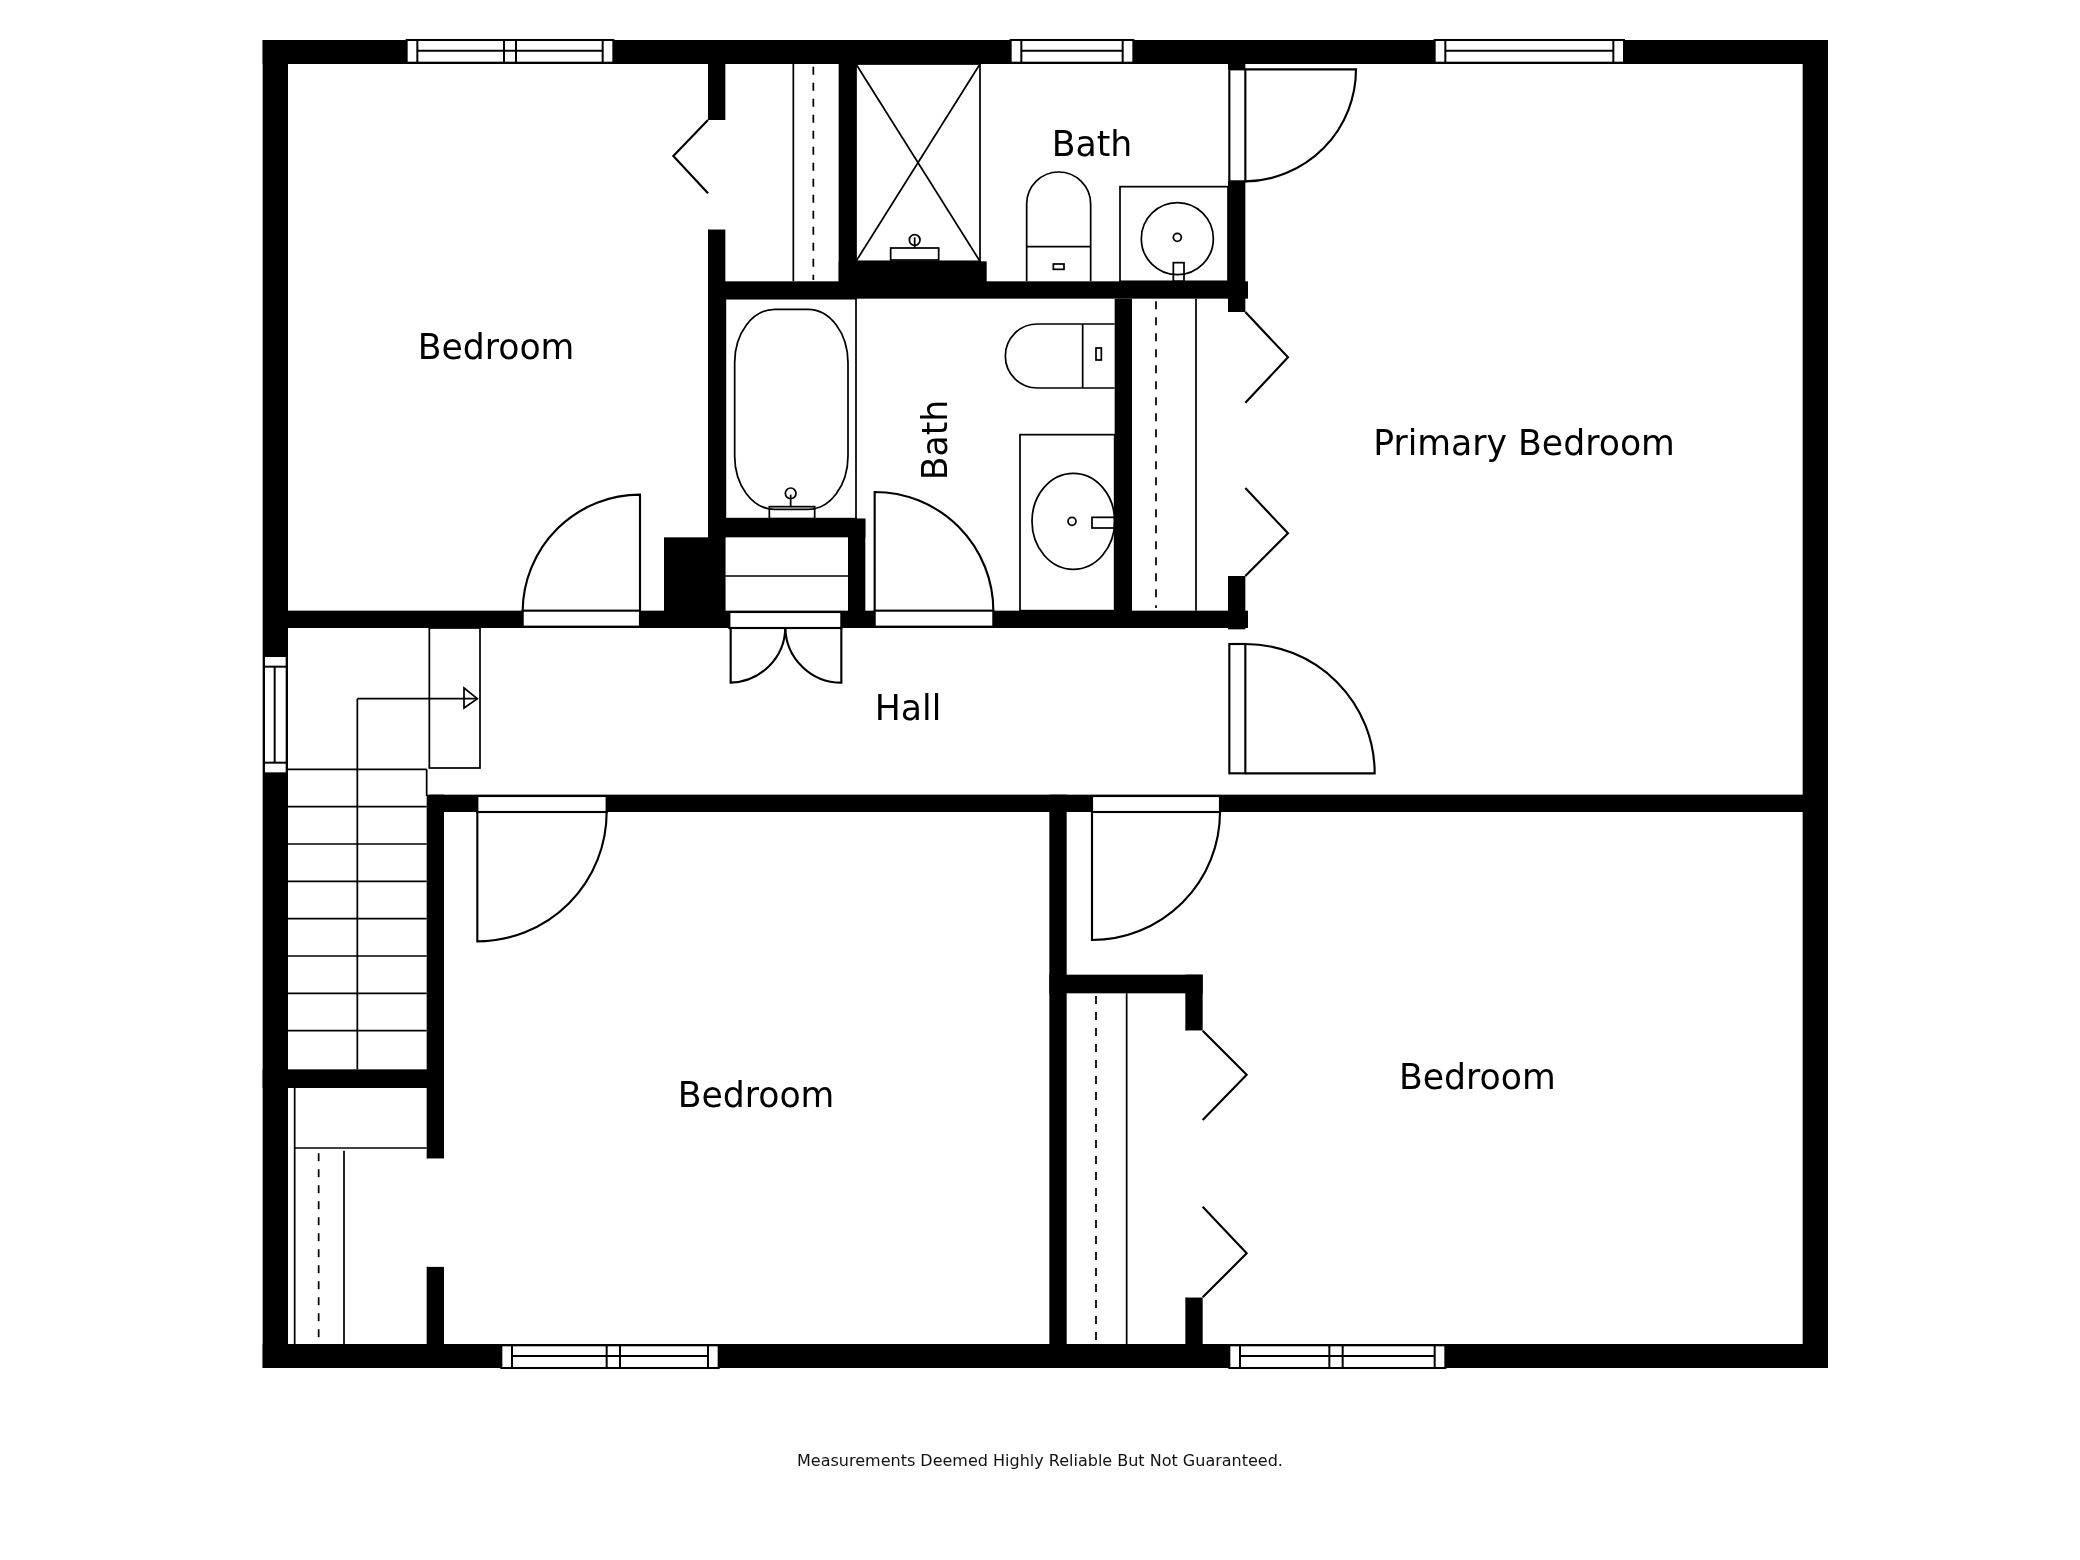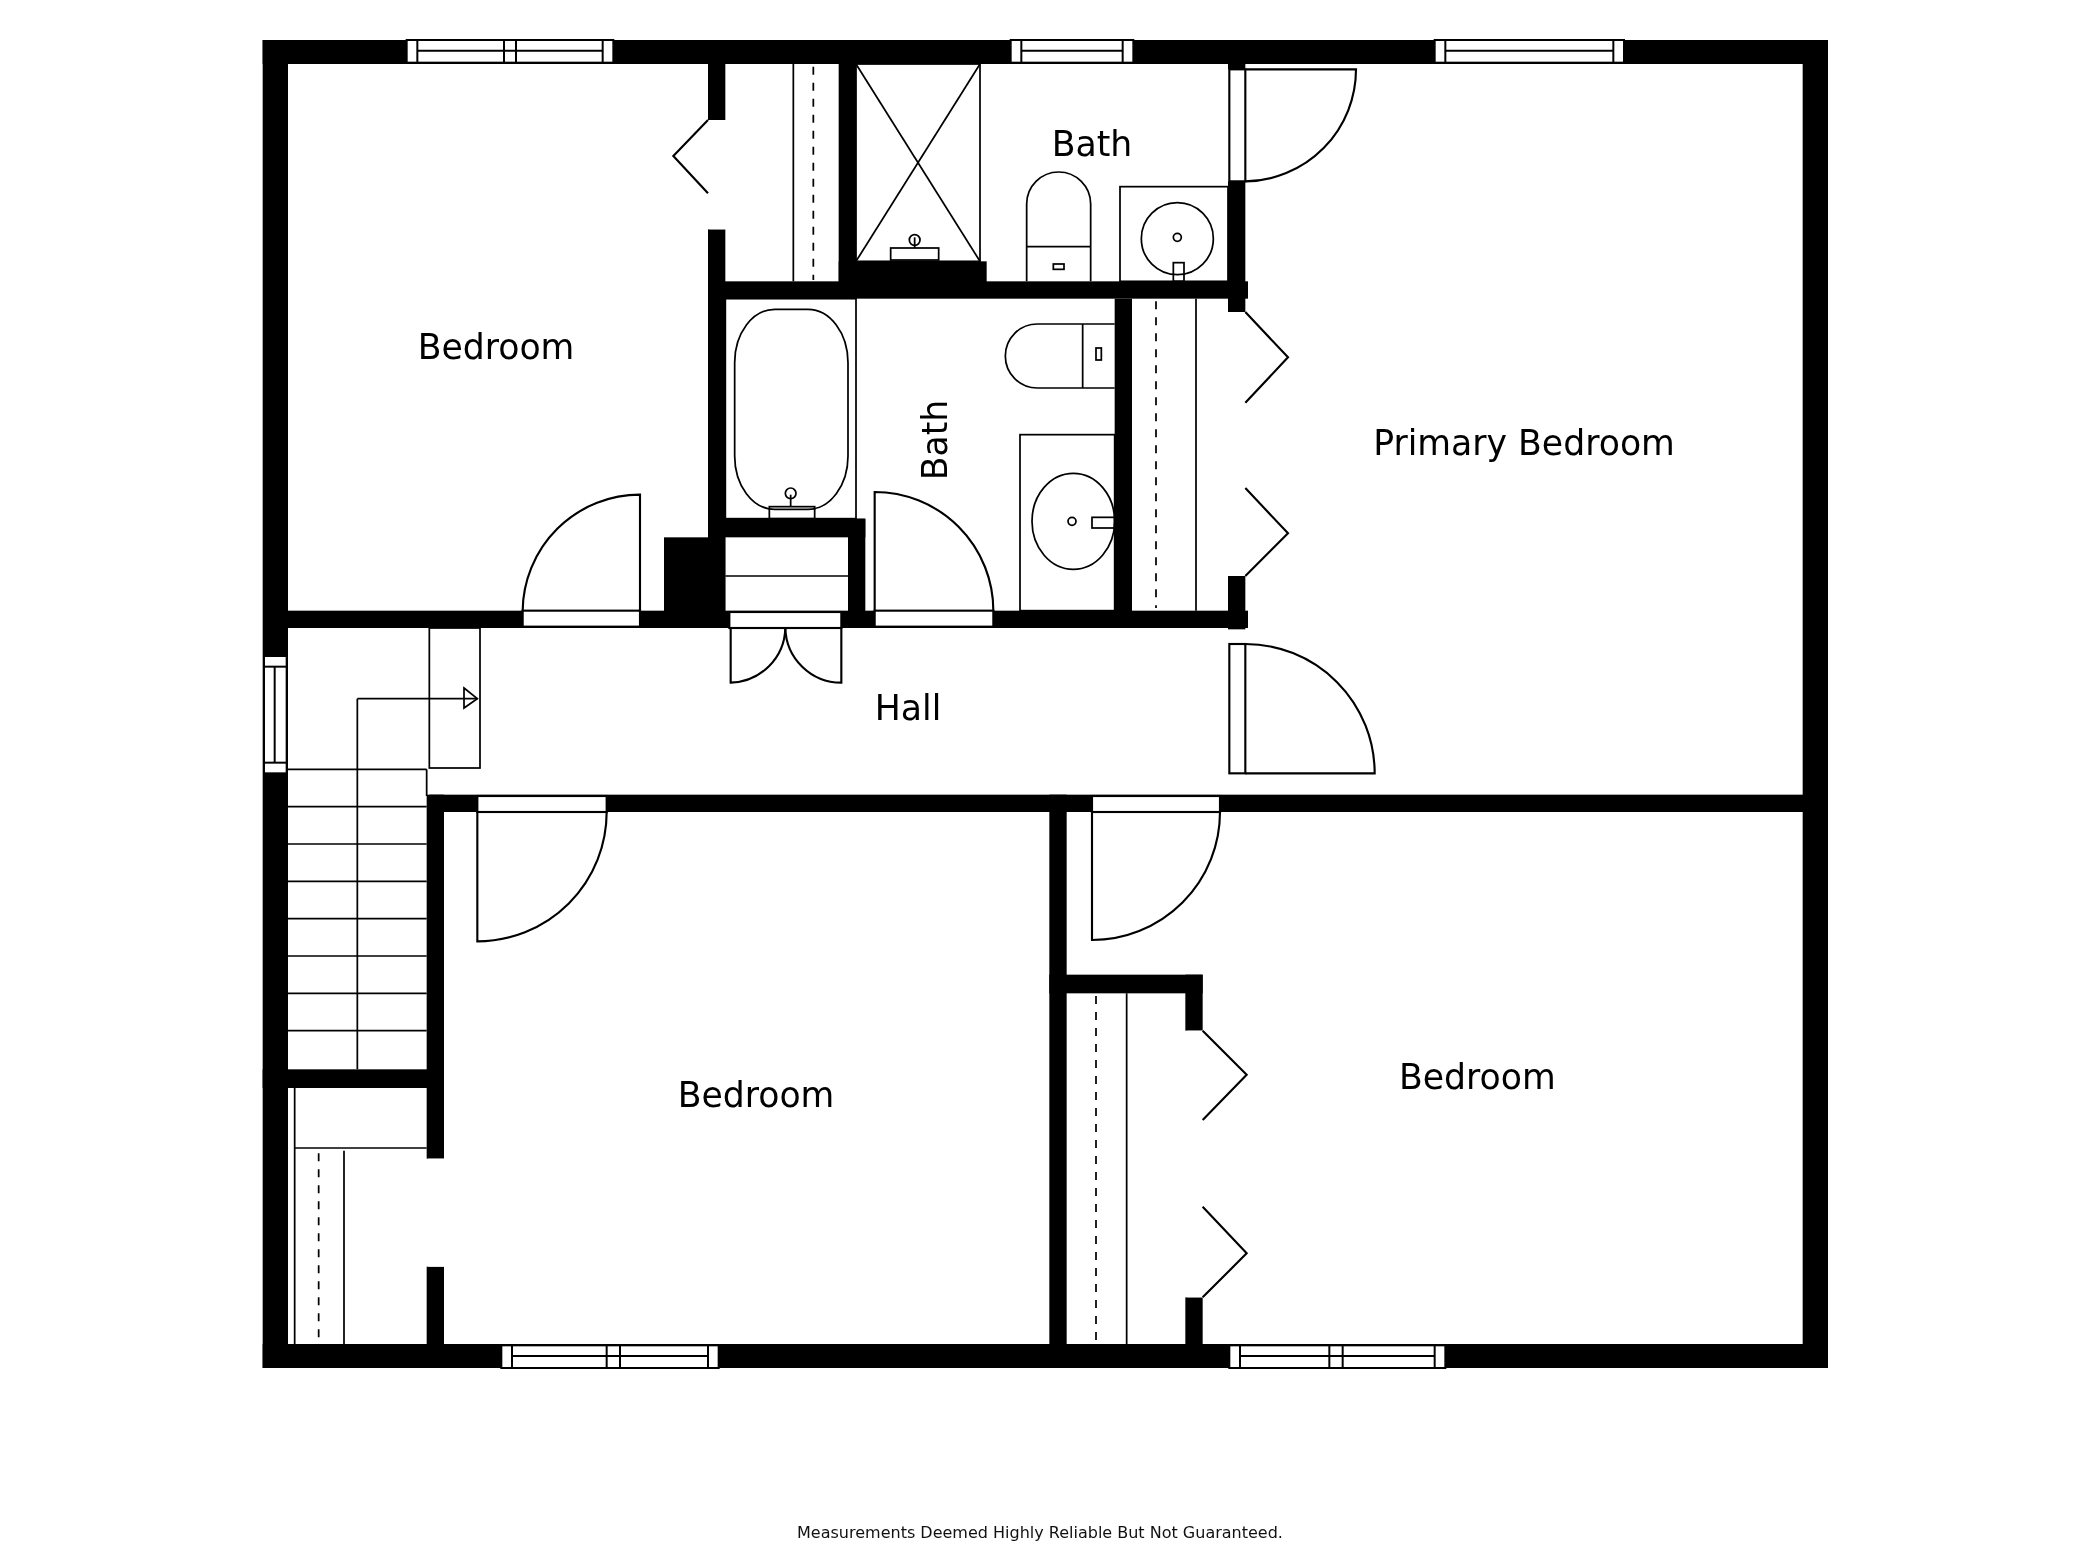--- a/index.html
+++ b/index.html
@@ -1,19 +1,19 @@
 <!DOCTYPE html>
 <html><head>
 <meta charset="utf-8">
 <style>
   html, body { margin:0; padding:0; background:#ffffff; }
   body { width:2080px; height:1560px; overflow:hidden; position:relative; }
   #plan { position:absolute; left:0; top:0; width:2080px; height:1560px; }
   .lbl { font-family:"DejaVu Sans", sans-serif; fill:#000; }
-  .footer { position:absolute; left:0; width:2080px; top:1523px; text-align:center;
+  .footer { position:absolute; left:0; width:2080px; top:1451px; text-align:center;
             font-family:"DejaVu Sans", sans-serif; font-size:16px; color:#111; }
 </style>
 </head>
 <body>
 
 <svg id="plan" viewBox="0 0 1560 1170" xmlns="http://www.w3.org/2000/svg">
 
   <g fill="#000">
 
     <rect x="197" y="30" width="1174" height="18"></rect>

